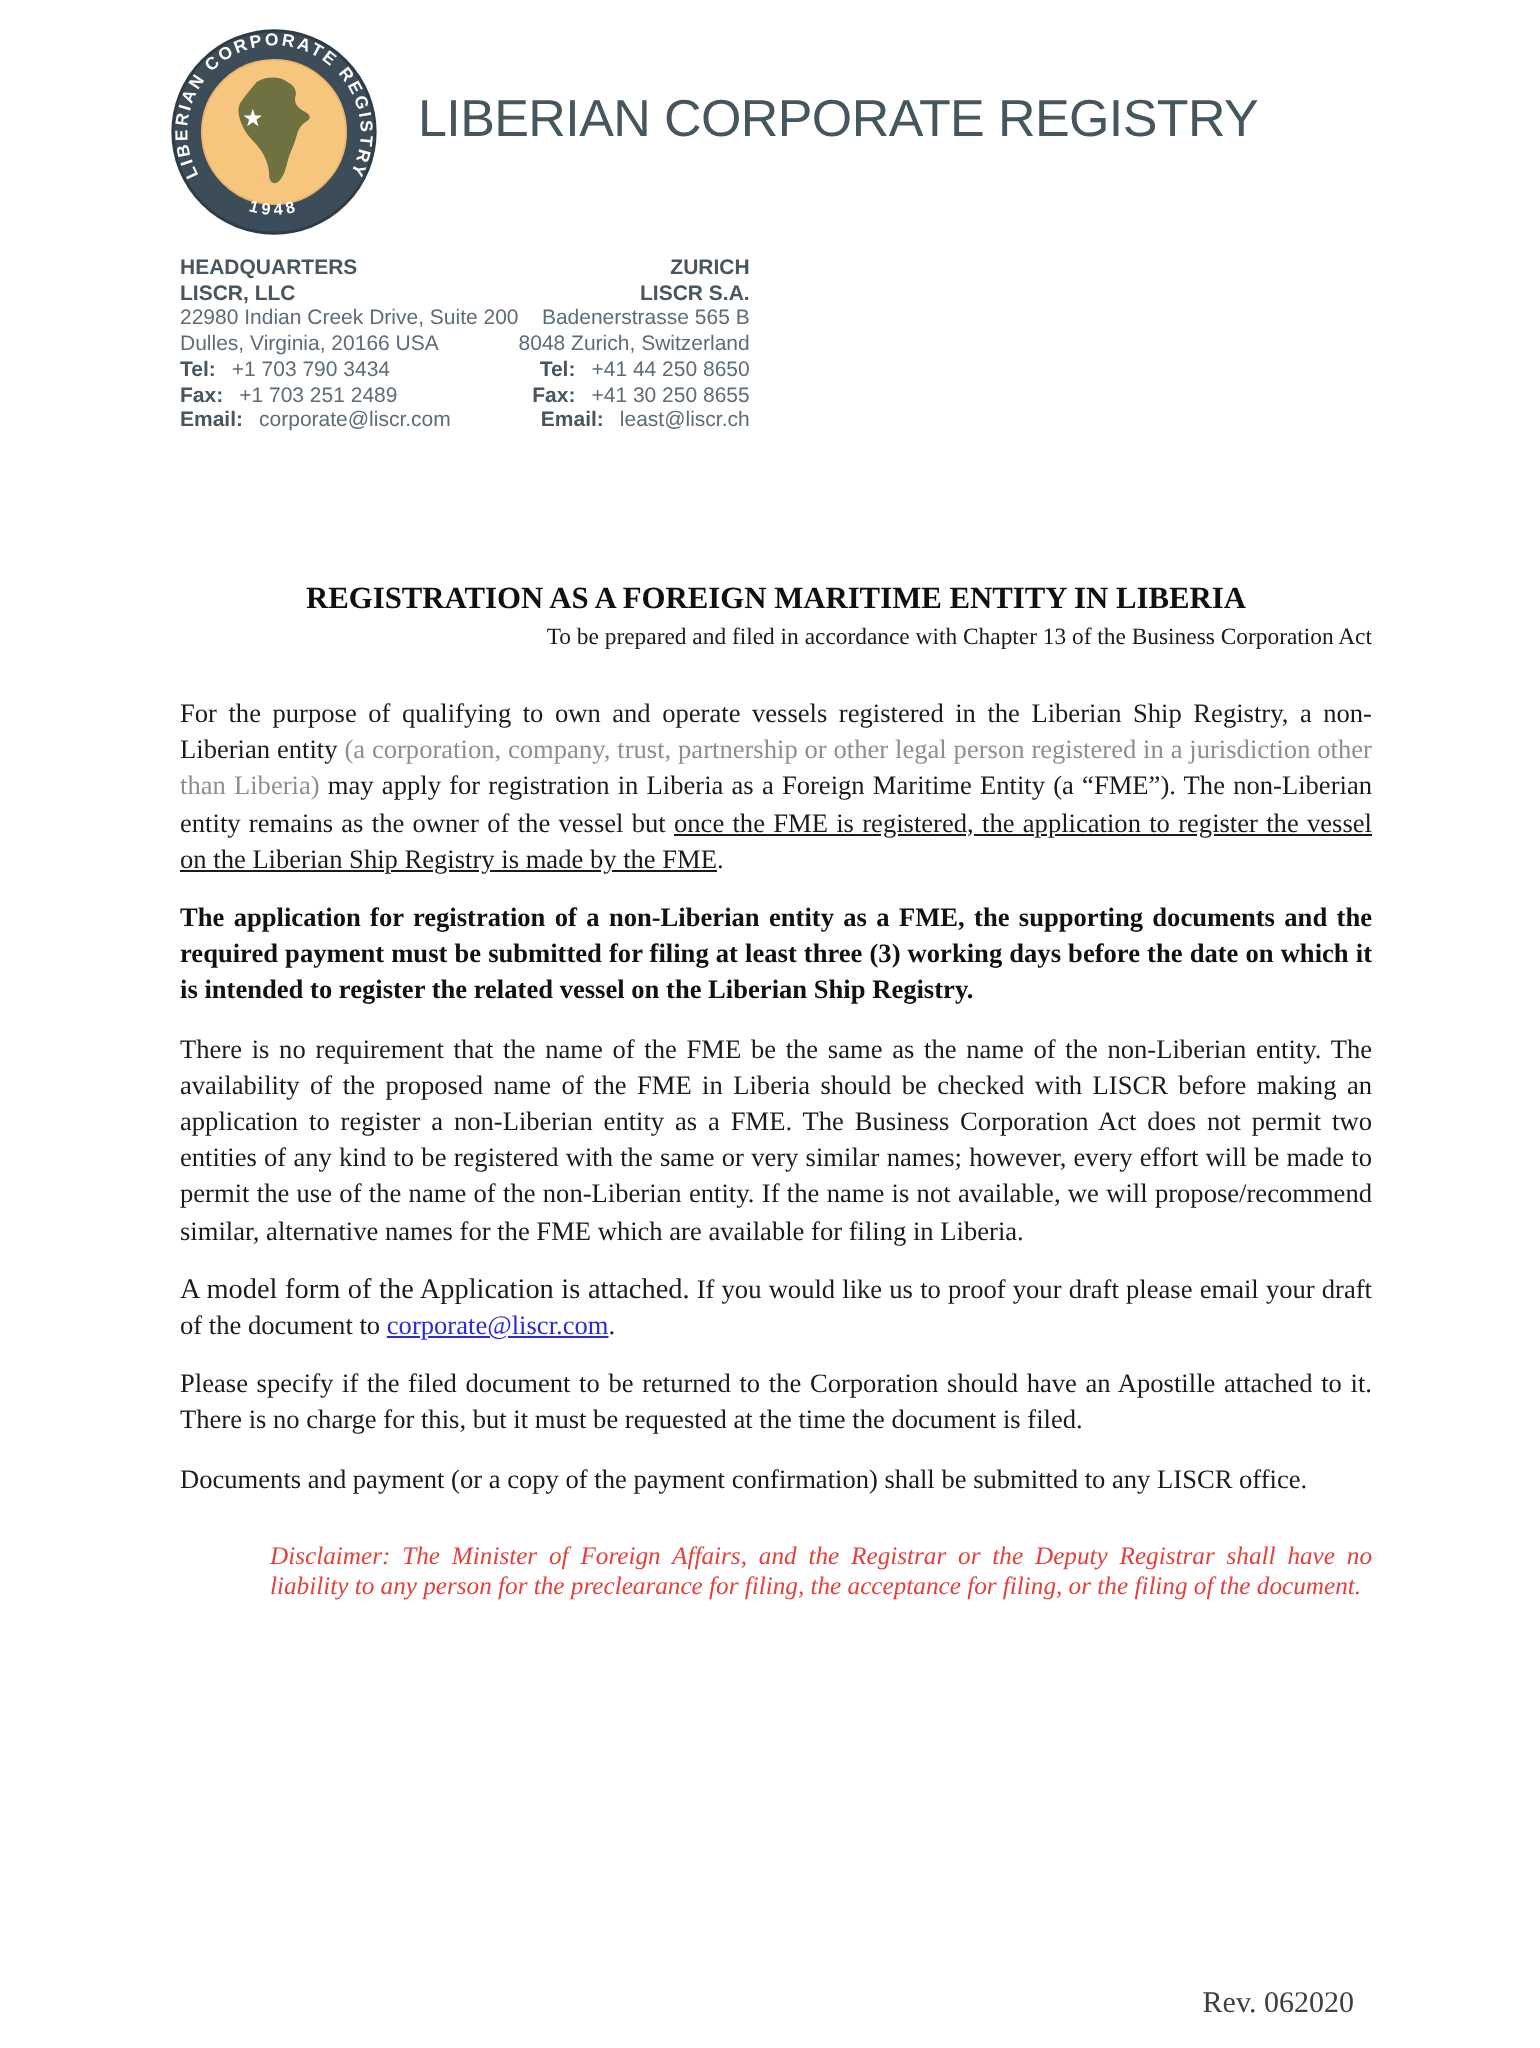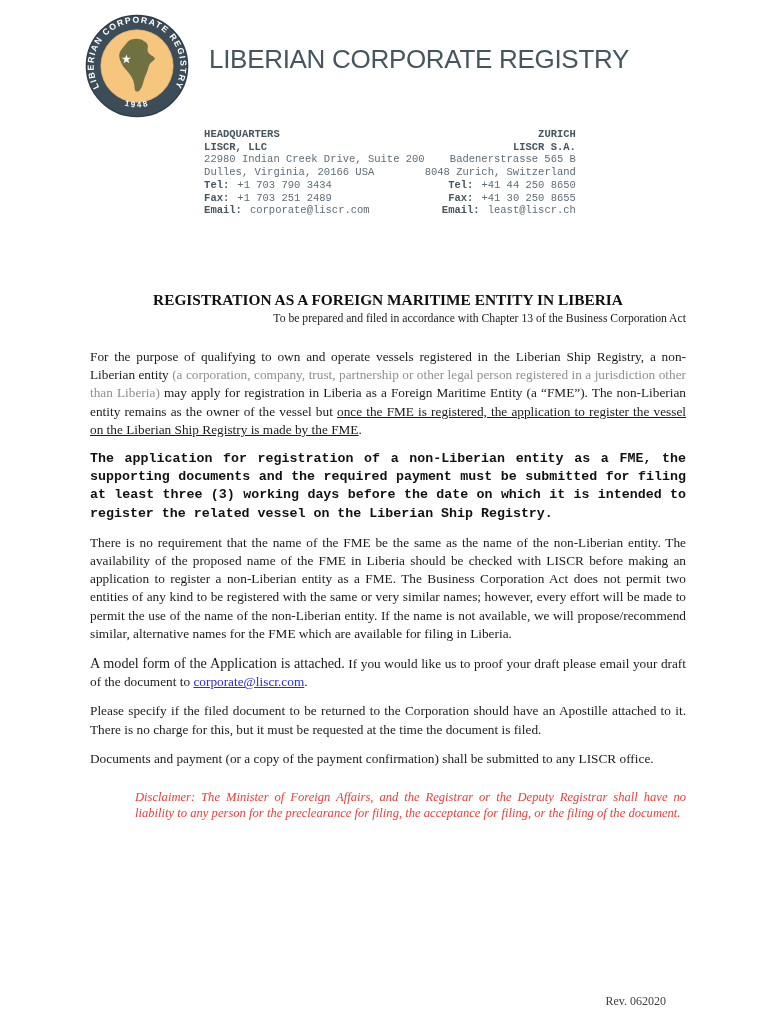--- a/index.html
+++ b/index.html
@@ -16,22 +16,22 @@
   .page-title{
     position:absolute;left:209px;top:44px;
     font-family:"Liberation Sans", sans-serif;
     font-size:26px;letter-spacing:-0.3px;
     color:#45565f;white-space:nowrap;
   }
 
   
   .contacts{
     position:absolute;top:128px;left:90px;width:600px;
-    display:flex;justify-content:center;
-    font-family:Liberation Mono, monospace;
+    display:flex;justify-content:flex-start;
+    font-family:Liberation Sans, sans-serif;
     font-size:10.5px;line-height:12.7px;color:#5e6c78;
   }
   .contact-block div{white-space:nowrap;}
   .contact-right{text-align:right;}
   .c-bold{font-weight:bold;color:#47565f;}
   .c-val{margin-left:8px;}
 
   
   .doc{
     position:absolute;top:291px;left:90px;width:596px;
@@ -41,37 +41,37 @@
     text-align:center;font-weight:bold;font-size:15.4px;line-height:18px;
     color:#101010;
   }
   .doc-subheading{
     text-align:right;font-size:11.7px;line-height:14px;margin-top:3px;
   }
   .doc p{margin:11px 0 0 0;text-align:justify;}
   .doc p.first{margin-top:22px;}
   .gray-paren{color:#8f8f8f;}
   .underlined{text-decoration:underline;}
-  .bold-para{font-weight:bold;color:#111111;font-family:Liberation Mono, monospace;}
+  .bold-para{font-weight:bold;color:#111111;}
   .p5-lead{font-size:14.2px;}
   .maillink{color:#2b2bd5;text-decoration:underline;cursor:pointer;}
   .disclaimer{
     margin-top:22px !important;margin-left:45px !important;
     color:#e4403c;font-style:italic;font-size:12.6px;line-height:15.5px;
     text-align:justify;
   }
   .note{
     position:relative;margin-top:78px;padding-left:32px;
     color:#8e8e8e;font-size:10.8px;line-height:13.2px;text-align:justify;
   }
   .note-label{position:absolute;left:0;top:0;}
 
   .rev{
-    position:absolute;right:104px;top:994px;
-    font-size:12px;color:#3f3f3f;text-align:center;
+    position:absolute;right:93px;top:994px;
+    font-size:15px;color:#3f3f3f;text-align:center;
   }
 </style>
 </head>
 <body>
 
 <div class="page">
 
   <div class="logo">
     <svg viewBox="0 0 110 110" width="106" height="106">
       <defs>

